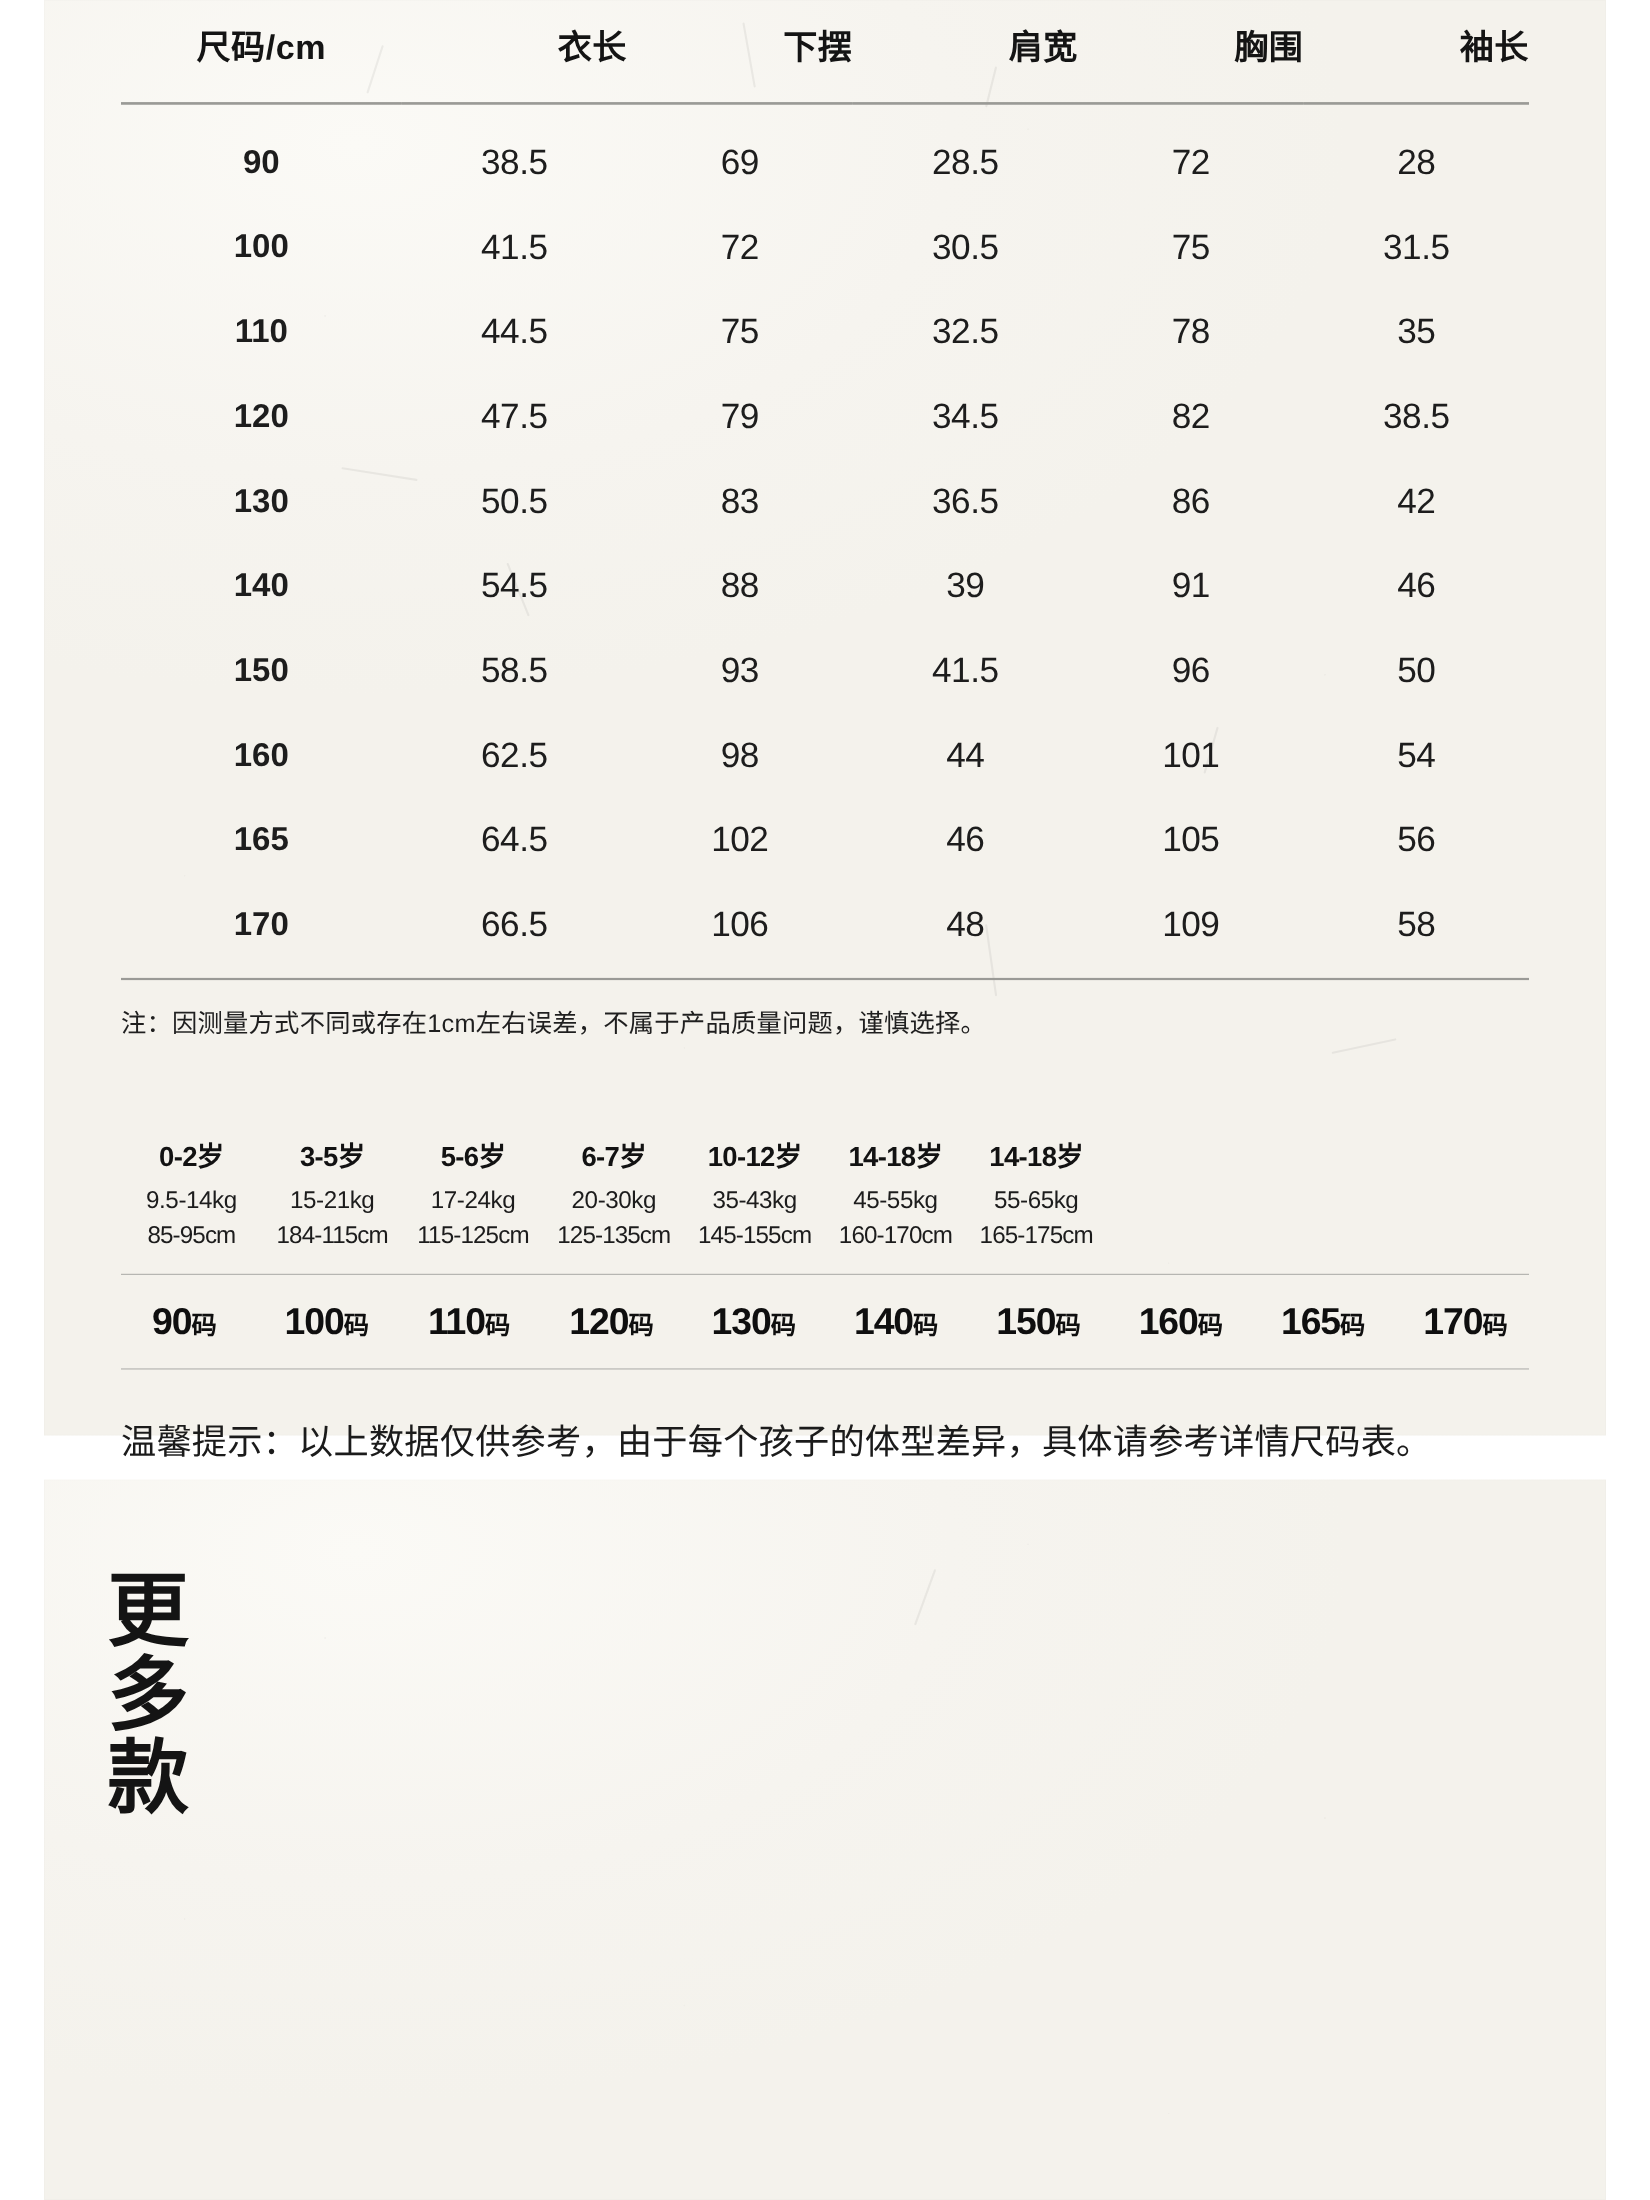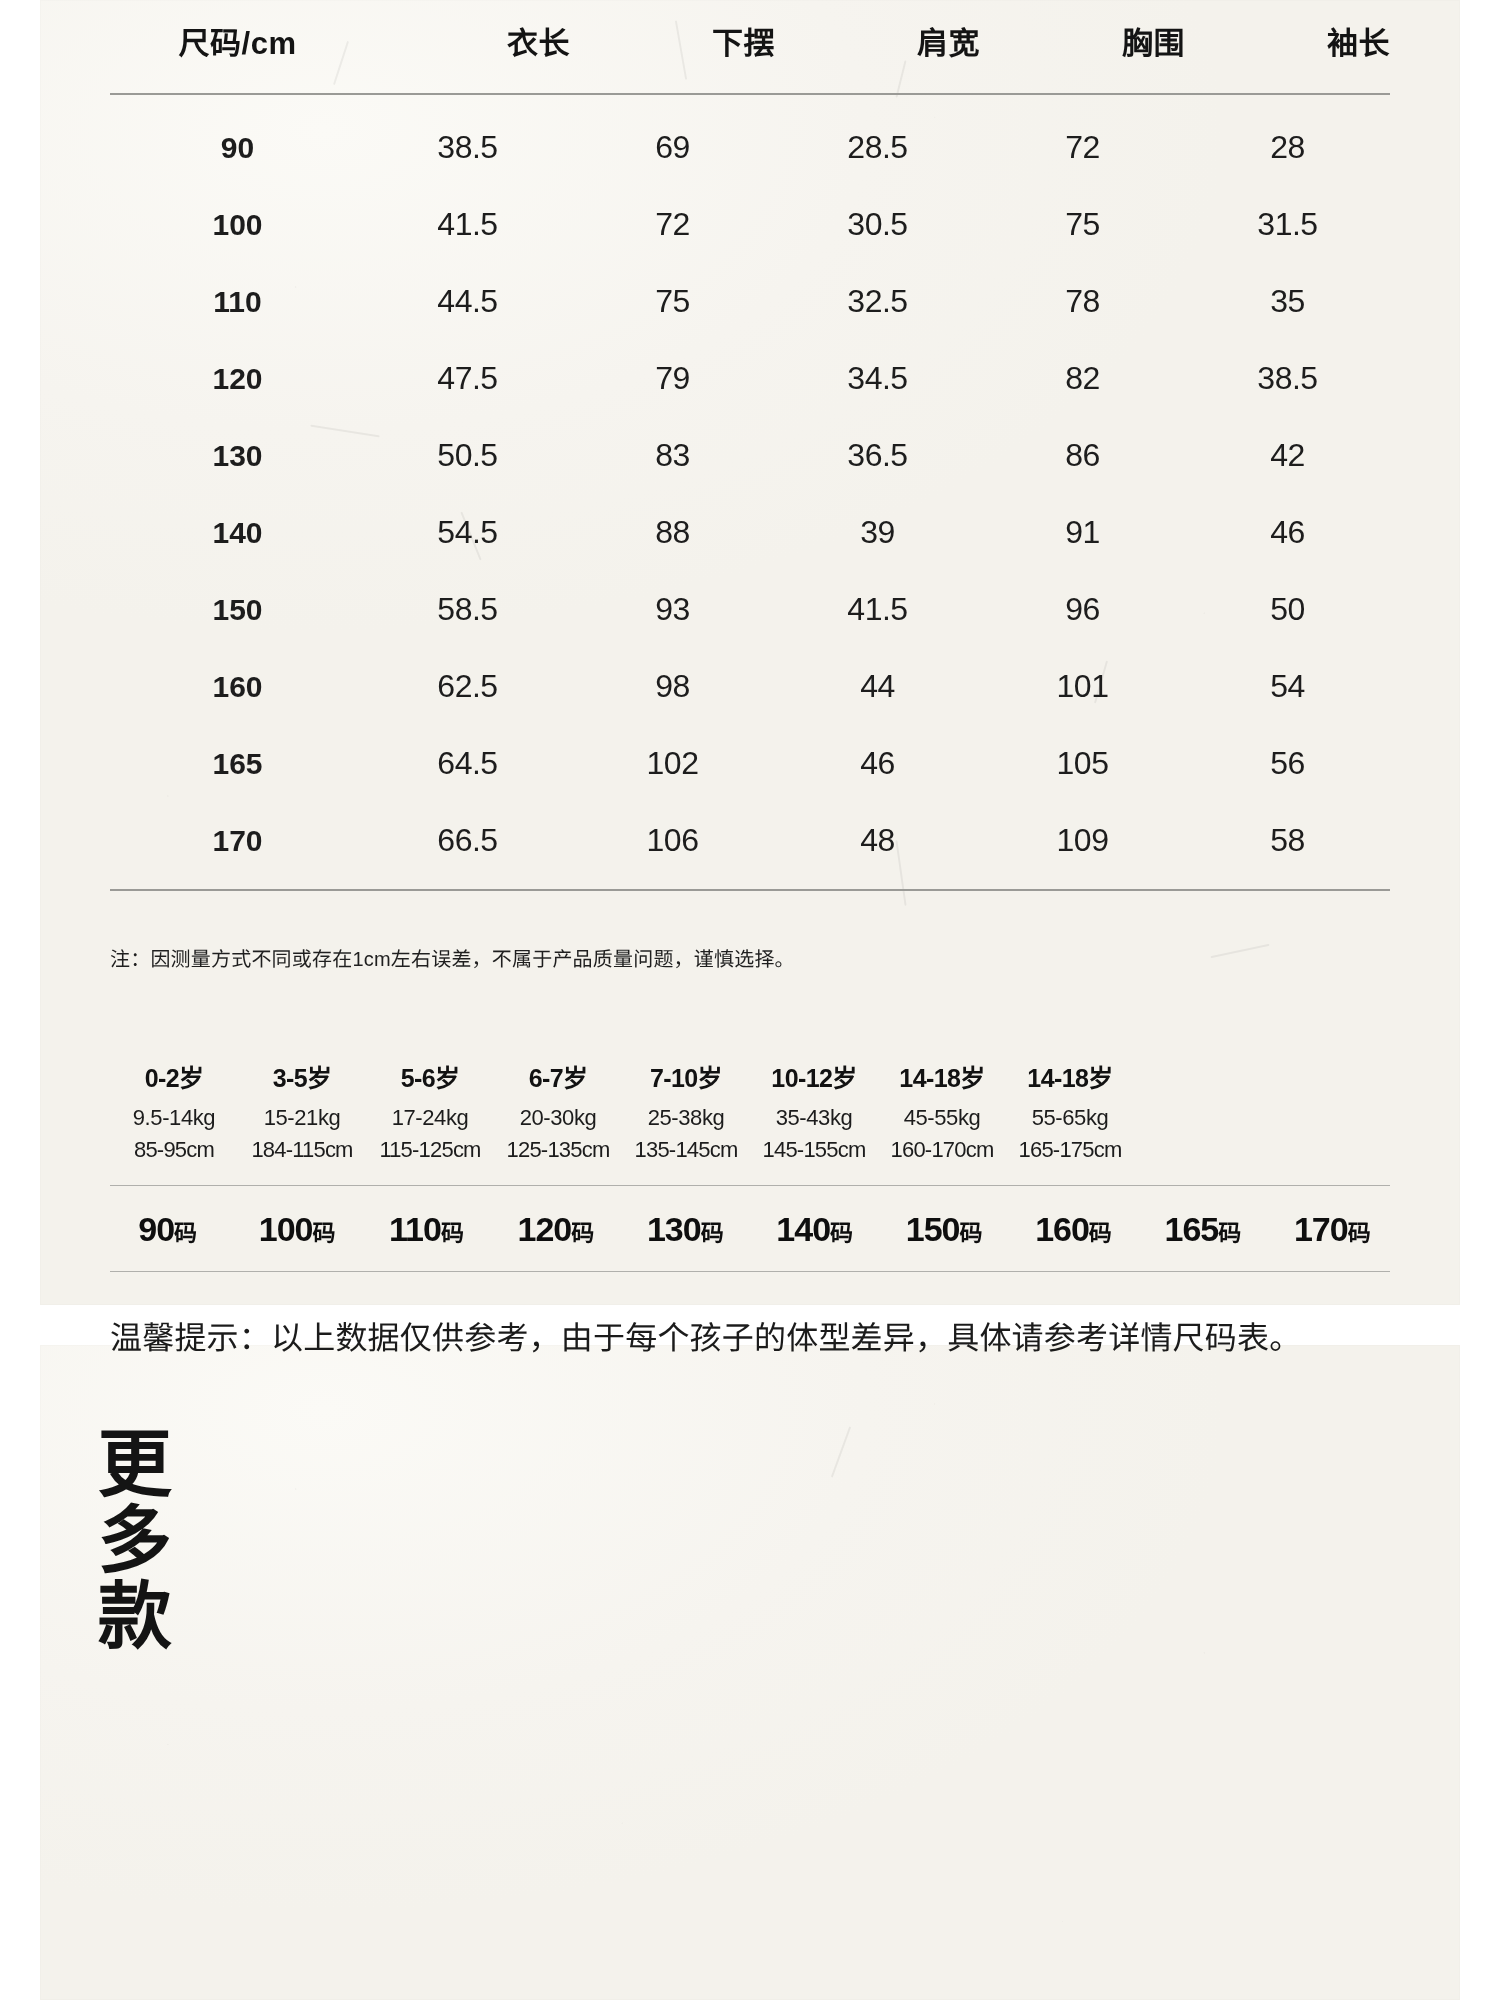--- a/index.html
+++ b/index.html
@@ -95,22 +95,22 @@
   .rule {
     width: 1280px;
     height: 2px;
     margin: 0 auto;
     background: #9a9a96;
   }
 
   .note {
     width: 1280px;
     margin: 0 auto;
-    padding-top: 52px;
-    font-size: 20px;
+    padding-top: 20px;
+    font-size: 23px;
     font-weight: 400;
     color: #1f1f1f;
     letter-spacing: .2px;
   }
 
   
   .age-band {
     width: 1280px;
     margin: 0 auto;
     padding-top: 86px;
@@ -335,25 +335,20 @@
           <div class="age-label">5-6岁</div>
           <div class="age-weight">17-24kg</div>
           <div class="age-height">115-125cm</div>
         </div>
         <div class="age-col">
           <div class="age-label">6-7岁</div>
           <div class="age-weight">20-30kg</div>
           <div class="age-height">125-135cm</div>
         </div>
         <div class="age-col">
-          <div class="age-label">7-10岁</div>
-          <div class="age-weight">25-38kg</div>
-          <div class="age-height">135-145cm</div>
-        </div>
-        <div class="age-col">
           <div class="age-label">10-12岁</div>
           <div class="age-weight">35-43kg</div>
           <div class="age-height">145-155cm</div>
         </div>
         <div class="age-col">
           <div class="age-label">14-18岁</div>
           <div class="age-weight">45-55kg</div>
           <div class="age-height">160-170cm</div>
         </div>
         <div class="age-col">

